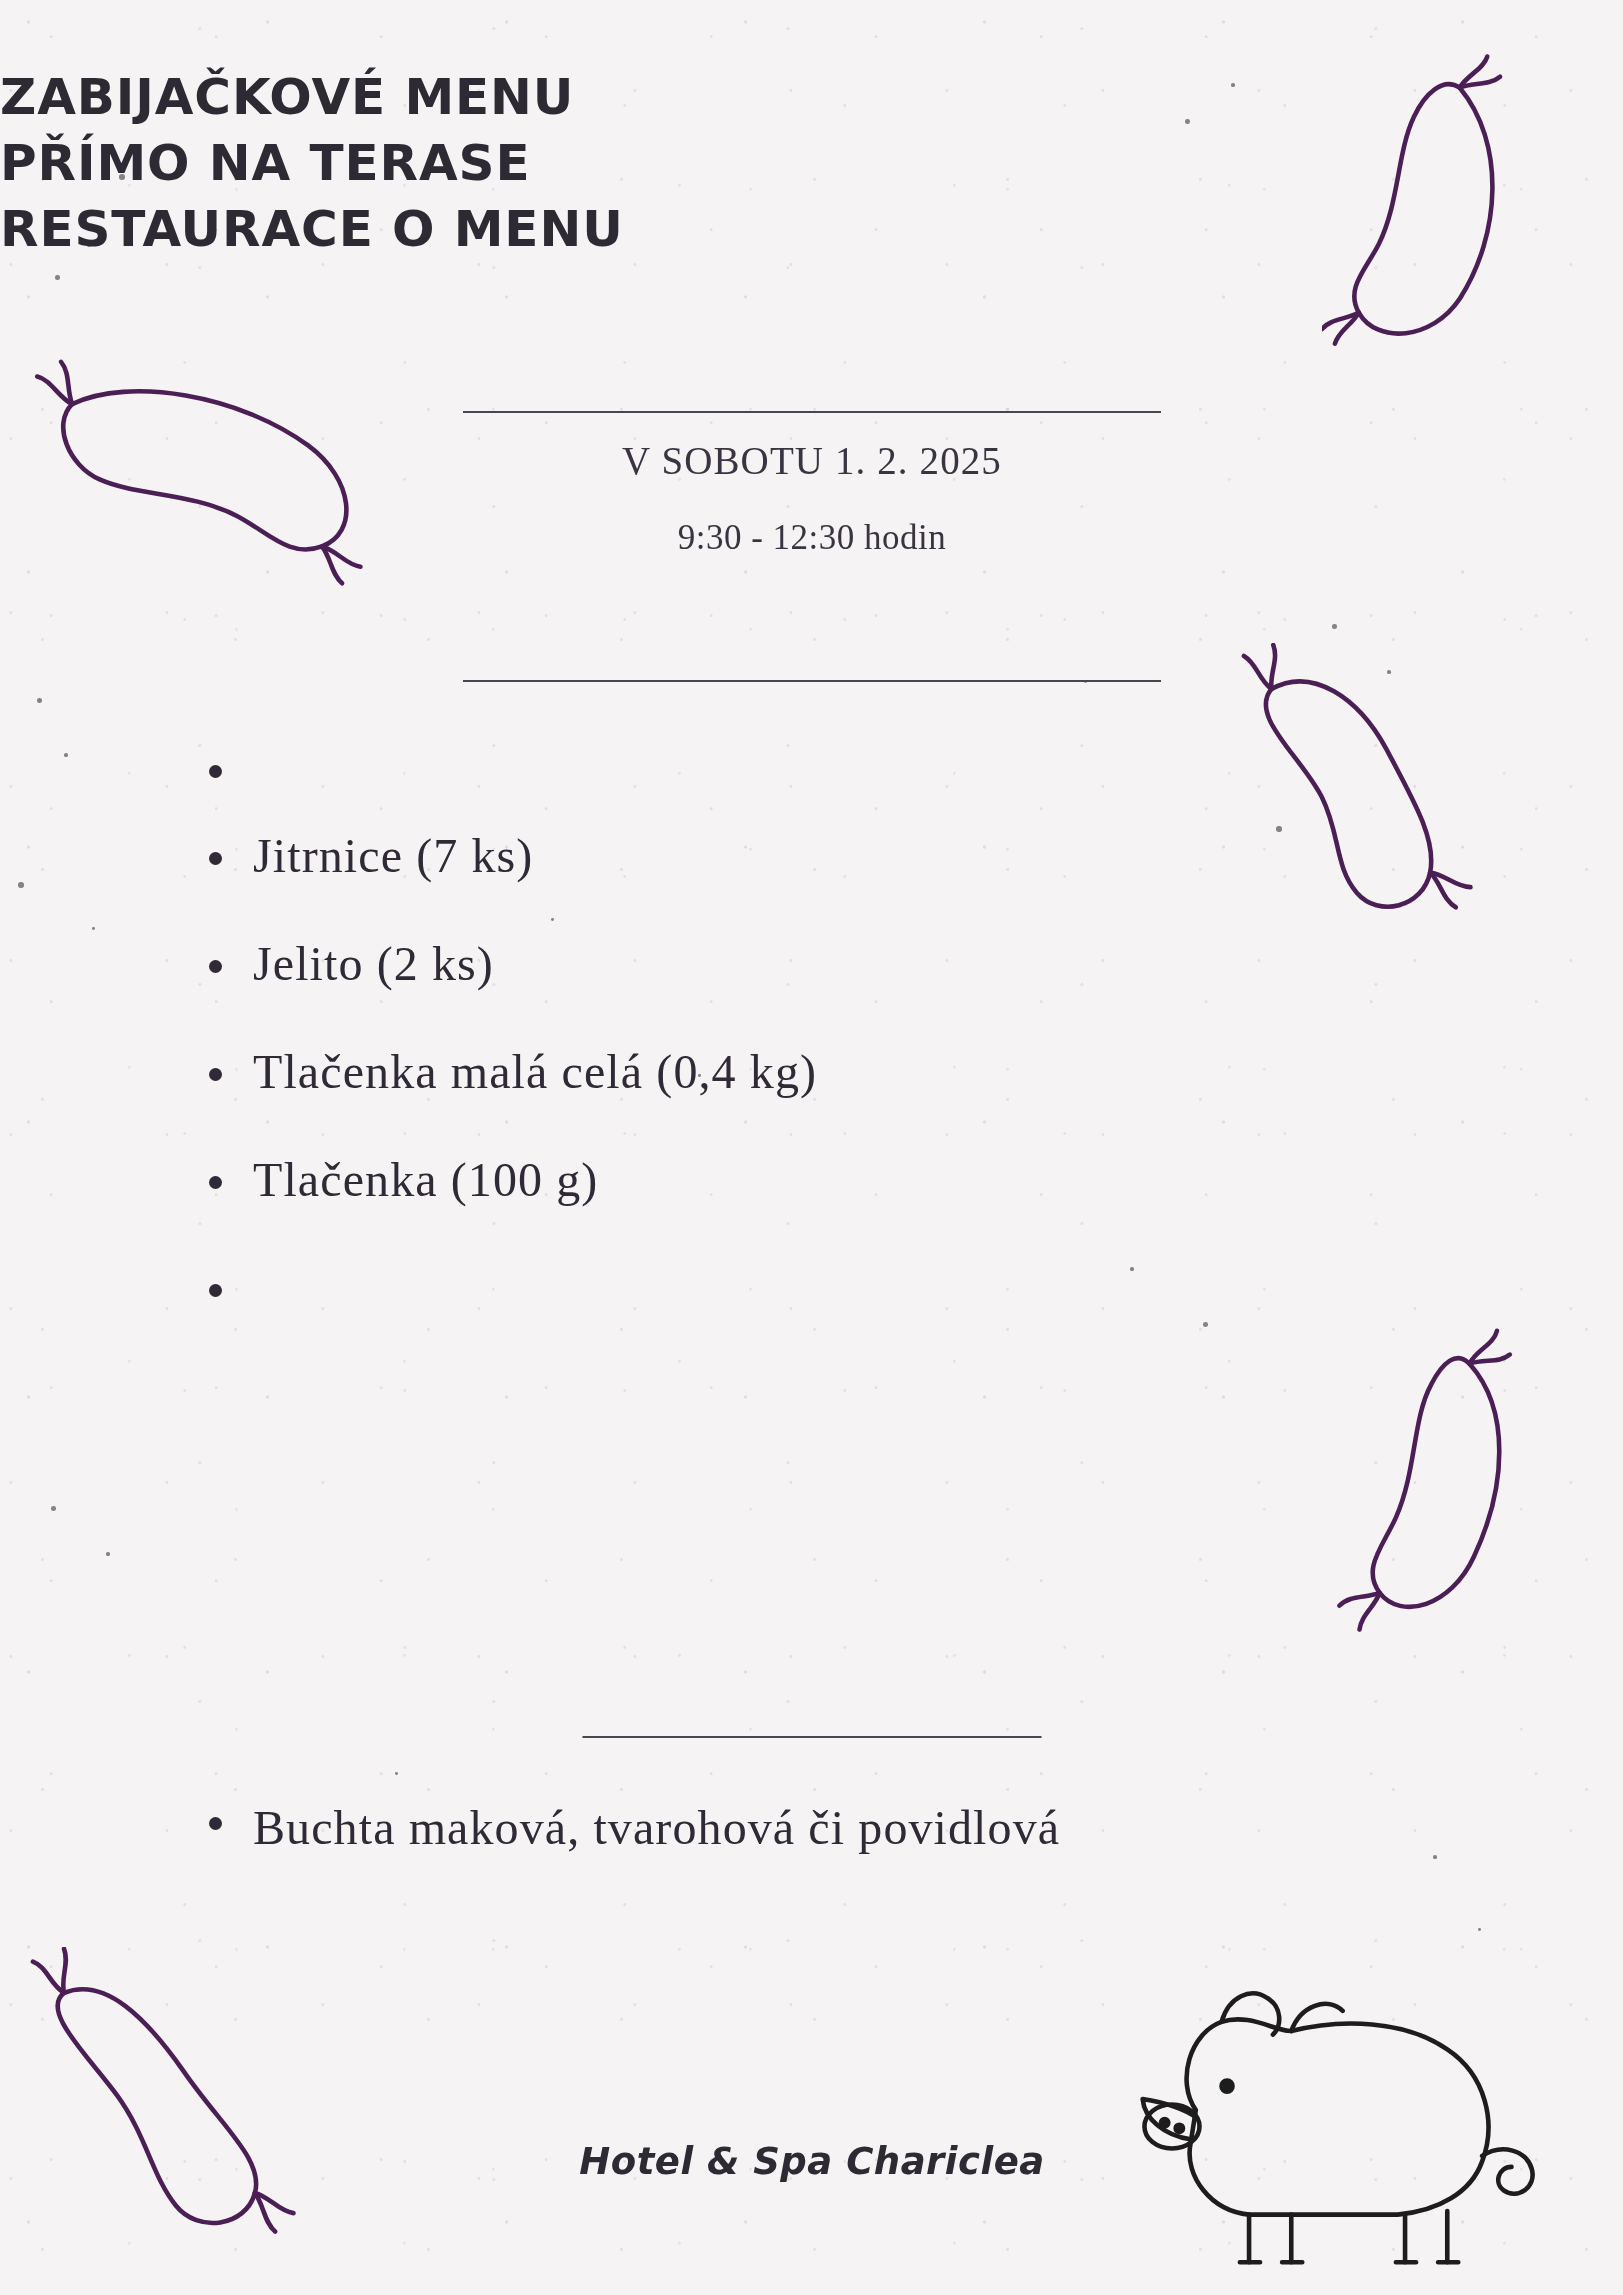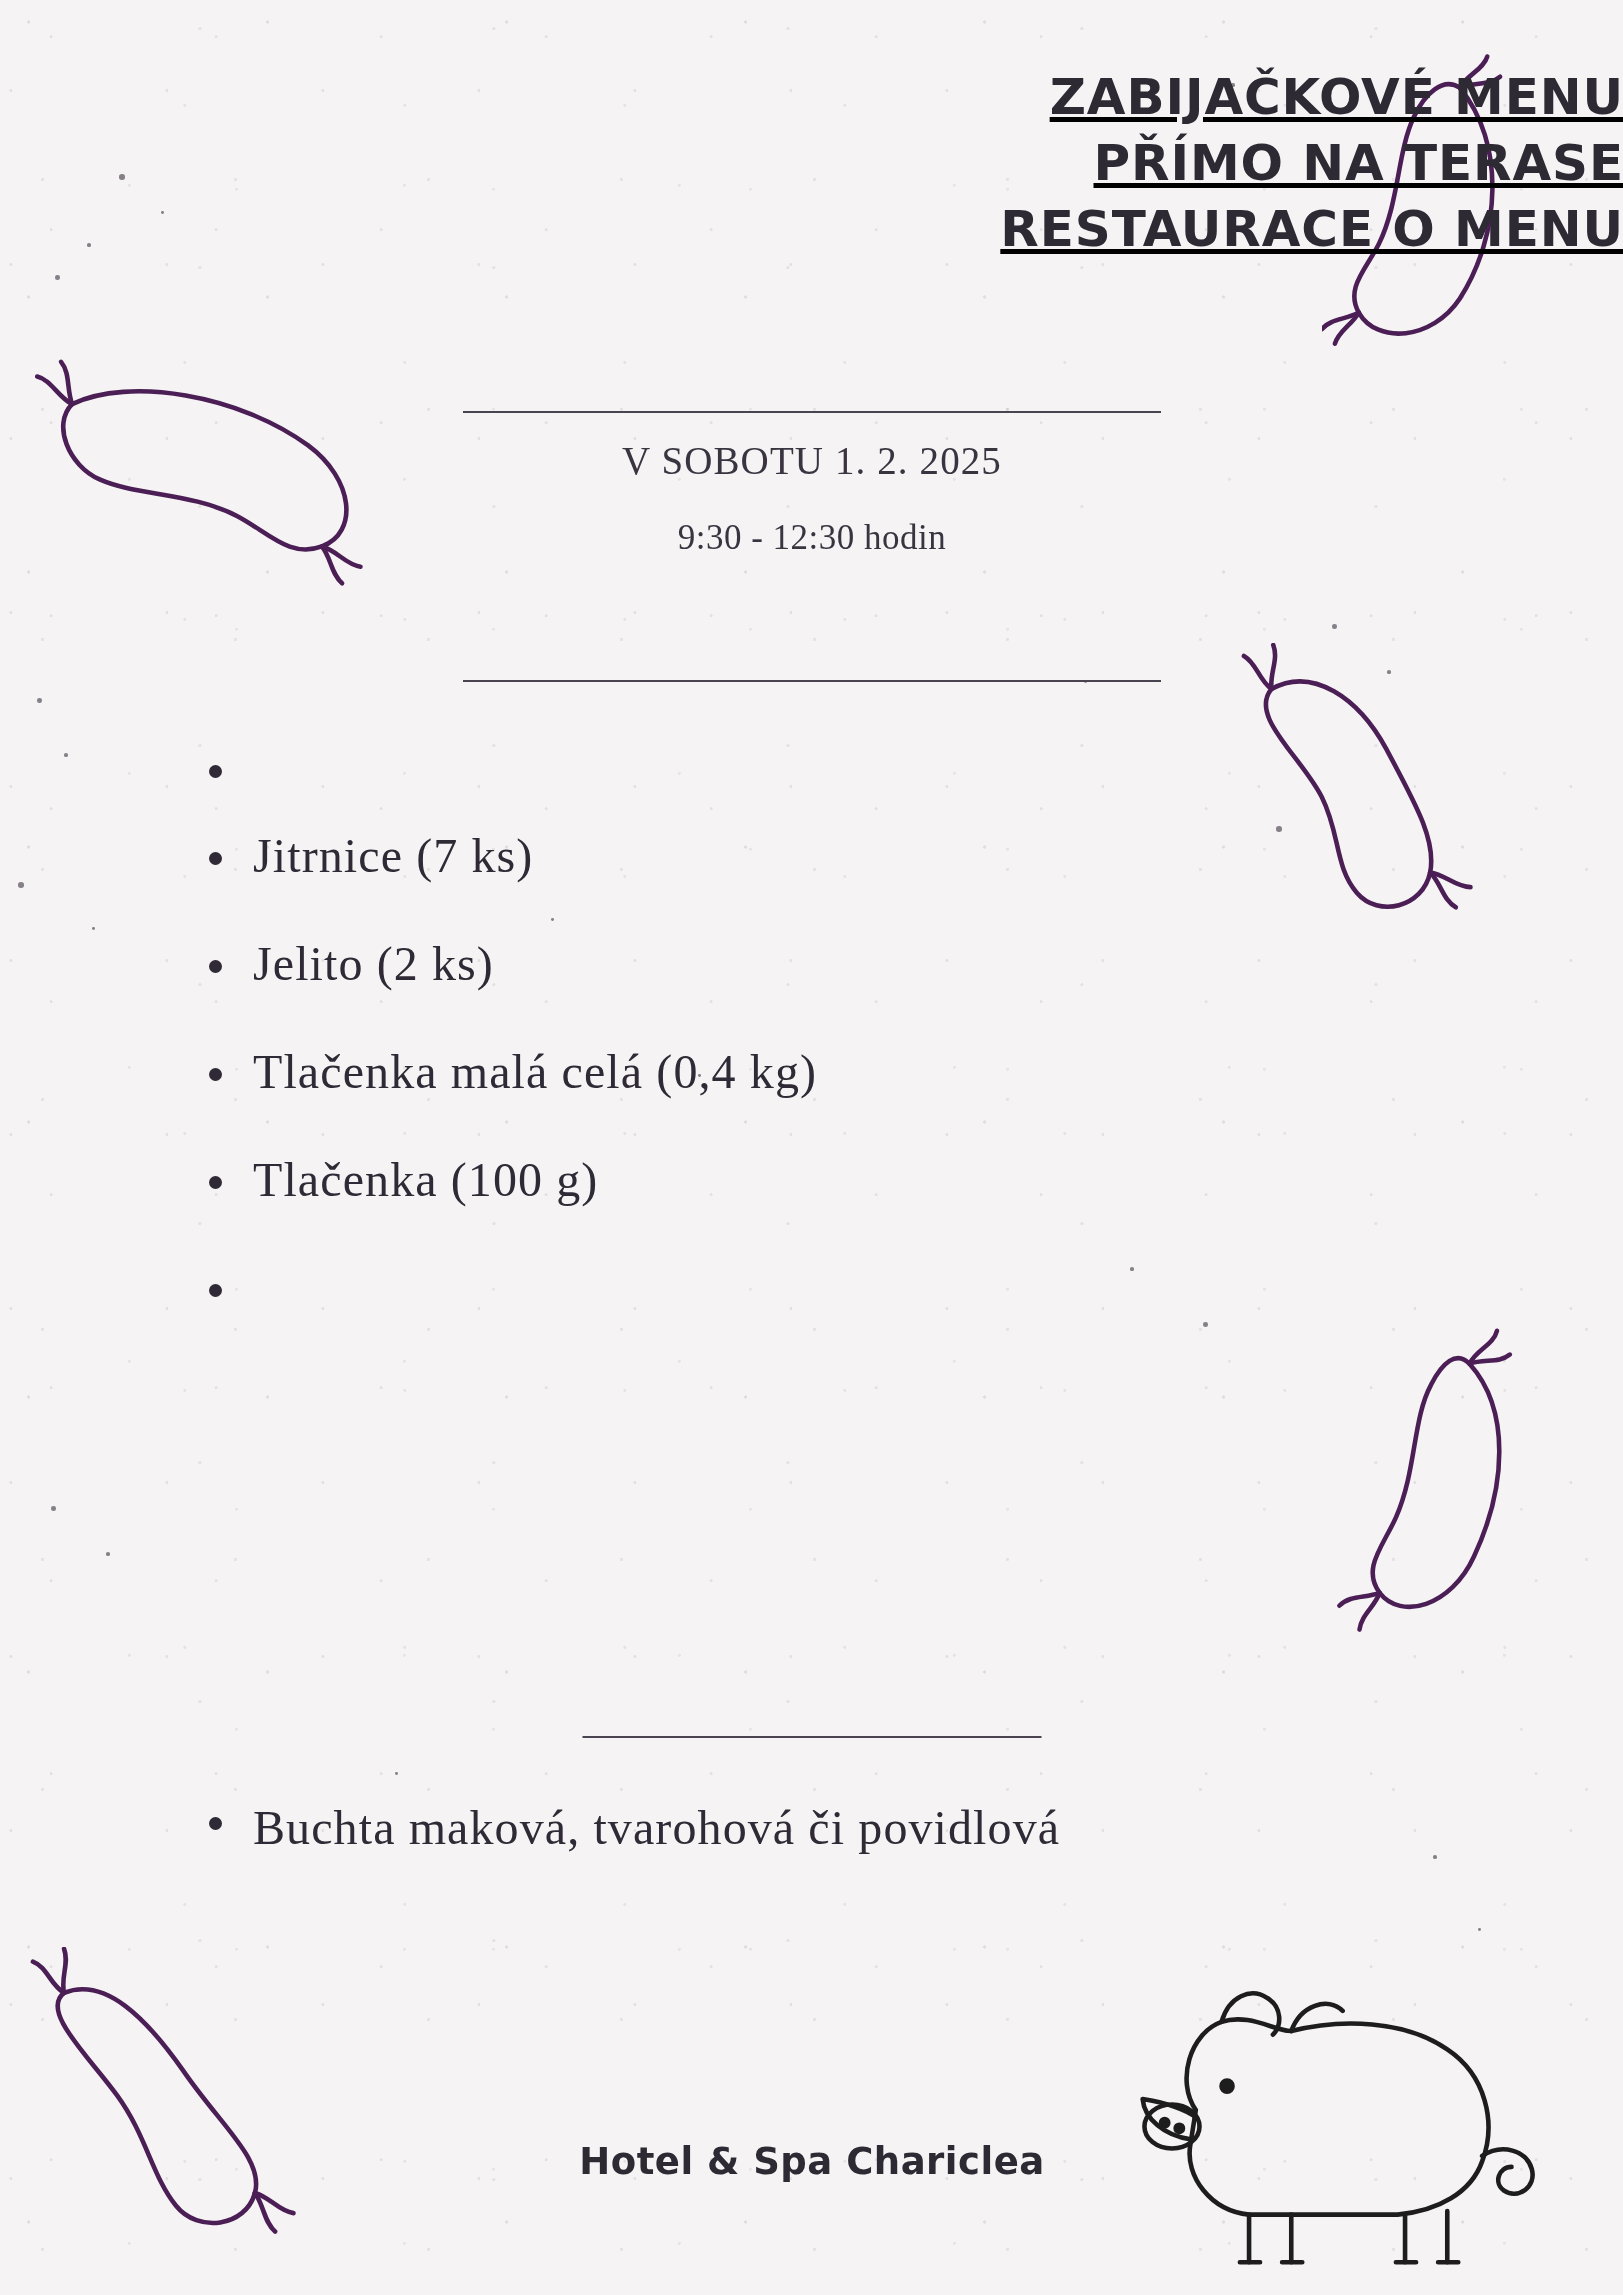--- a/index.html
+++ b/index.html
@@ -43,22 +43,21 @@
     position: absolute;
     inset: 0;
     z-index: 5;
   }
 
   .title-block {
     position: absolute;
     top: 64px;
     left: 0;
     width: 100%;
-    text-align: right;
-    text-decoration: underline;
+    text-align: left;
   }
   .title-line {
     font-family: "DejaVu Sans", sans-serif;
     font-weight: bold;
     font-size: 50px;
     letter-spacing: 0.9px;
     color: #2e2a33;
     line-height: 1.32;
   }
 
@@ -127,20 +126,21 @@
     position: absolute;
     top: 2140px;
     left: 0;
     width: 100%;
     text-align: center;
     font-family: "DejaVu Sans", sans-serif;
     font-weight: bold;
     font-size: 37px;
     color: #2e2a33;
     letter-spacing: 0.5px;
+    font-style: italic;
   }
 
   .deco {
     position: absolute;
     z-index: 2;
   }
   .deco svg { display: block; }
 </style>
 </head>
 <body>

